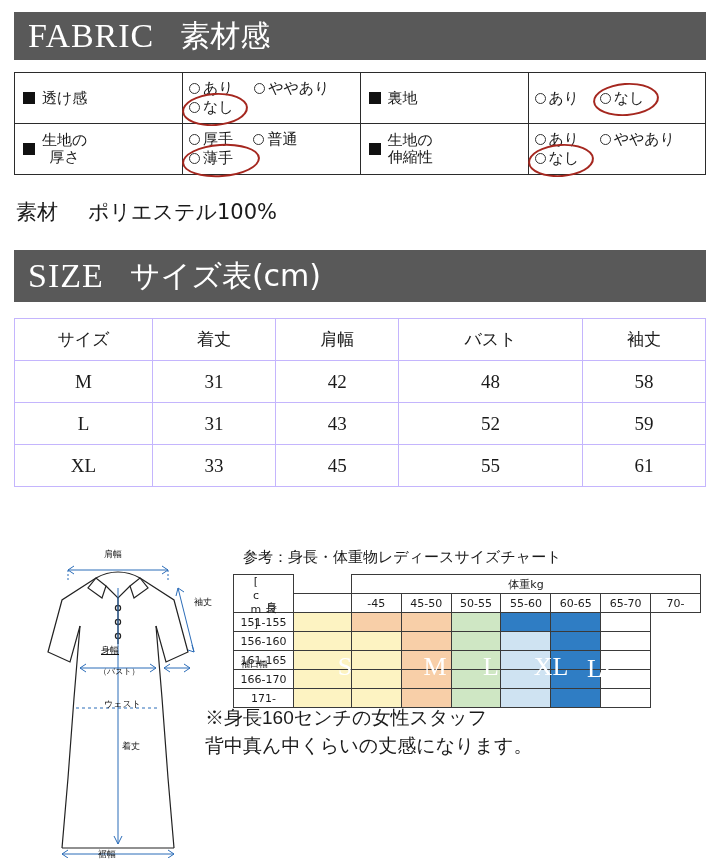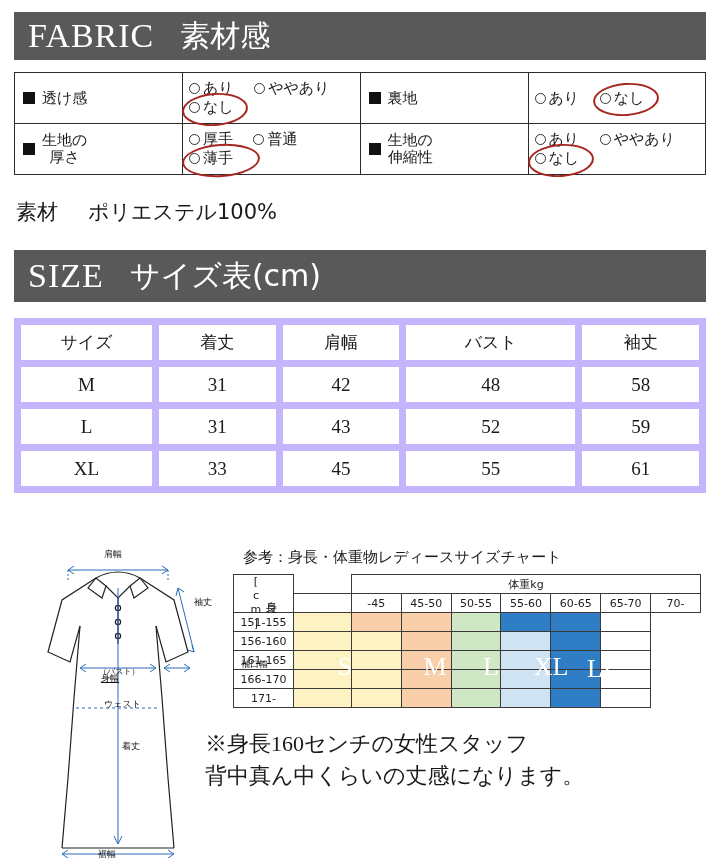--- a/index.html
+++ b/index.html
@@ -122,21 +122,21 @@
 
   
   .size-table {
     position: absolute;
     left: 14px; top: 318px;
     width: 692px;
     border-collapse: collapse;
     font-family: "DejaVu Sans", sans-serif;
   }
   .size-table td, .size-table th {
-    border: 7px solid #c4b5fd;
+    border: 1px solid #c4b5fd;
     text-align: center;
     font-weight: normal;
     font-size: 19px;
     height: 42px;
     font-family: "Liberation Serif", serif;
   }
   .size-table th { font-family: "DejaVu Sans", sans-serif; font-size: 17px; }
   .size-table td:first-child, .size-table th:first-child { width: 138px; }
 
   
@@ -198,23 +198,23 @@
     color: #ffffff;
     font-size: 26px;
   }
   .grade-overlay span {
     position: absolute;
     transform: translate(-50%, -50%);
   }
 
   #note-text {
     position: absolute;
-    left: 205px; top: 728px;
-    font-family: Liberation Serif, serif;
-    font-size: 22px;
+    left: 205px; top: 704px;
+    font-family: Liberation Sans, sans-serif;
+    font-size: 19px;
     line-height: 1.45;
   }
 </style>
 </head>
 <body>
 
 <div class="page">
 
   <div class="sec-bar" id="fabric-bar">
     <span class="en">FABRIC</span>
@@ -342,21 +342,21 @@
 
         <path d="M100 40 L100 296"></path>
         <path d="M100 296 L96 288 M100 296 L104 288"></path>
 
         <path d="M44 306 L156 306"></path>
         <path d="M44 306 L50 302 M44 306 L50 310 M156 306 L150 302 M156 306 L150 310"></path>
       </g>
     </svg>
     <span class="fig-label" style="left:86px; top:0px;">肩幅</span>
     <span class="fig-label" style="left:176px; top:48px;">袖丈</span>
-    <span class="fig-label" style="left:83px; top:124px;text-decoration:underline;">身幅</span>
+    <span class="fig-label" style="left:83px; top:96px;text-decoration:underline;">身幅</span>
     <span class="fig-label" style="left:81px; top:118px; font-size:8px;">（バスト）</span>
     <span class="fig-label" style="left:176px; top:110px;margin-left:47px;">袖口幅</span>
     <span class="fig-label" style="left:86px; top:150px;">ウェスト</span>
     <span class="fig-label" style="left:104px; top:192px;">着丈</span>
     <span class="fig-label" style="left:80px; top:300px;">裾幅</span>
   </div>
 
   <div id="ref-caption">参考：身長・体重物レディースサイズチャート</div>
 
   <div id="wh-chart">

